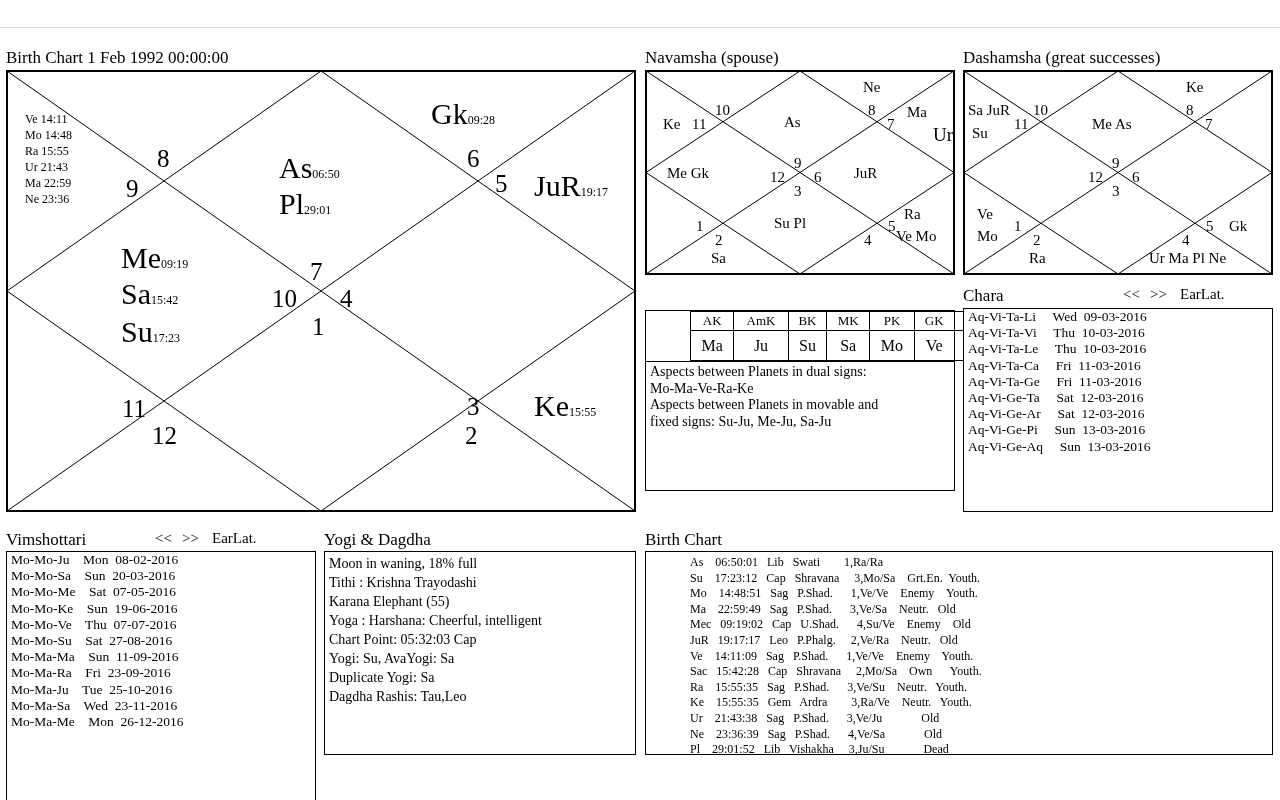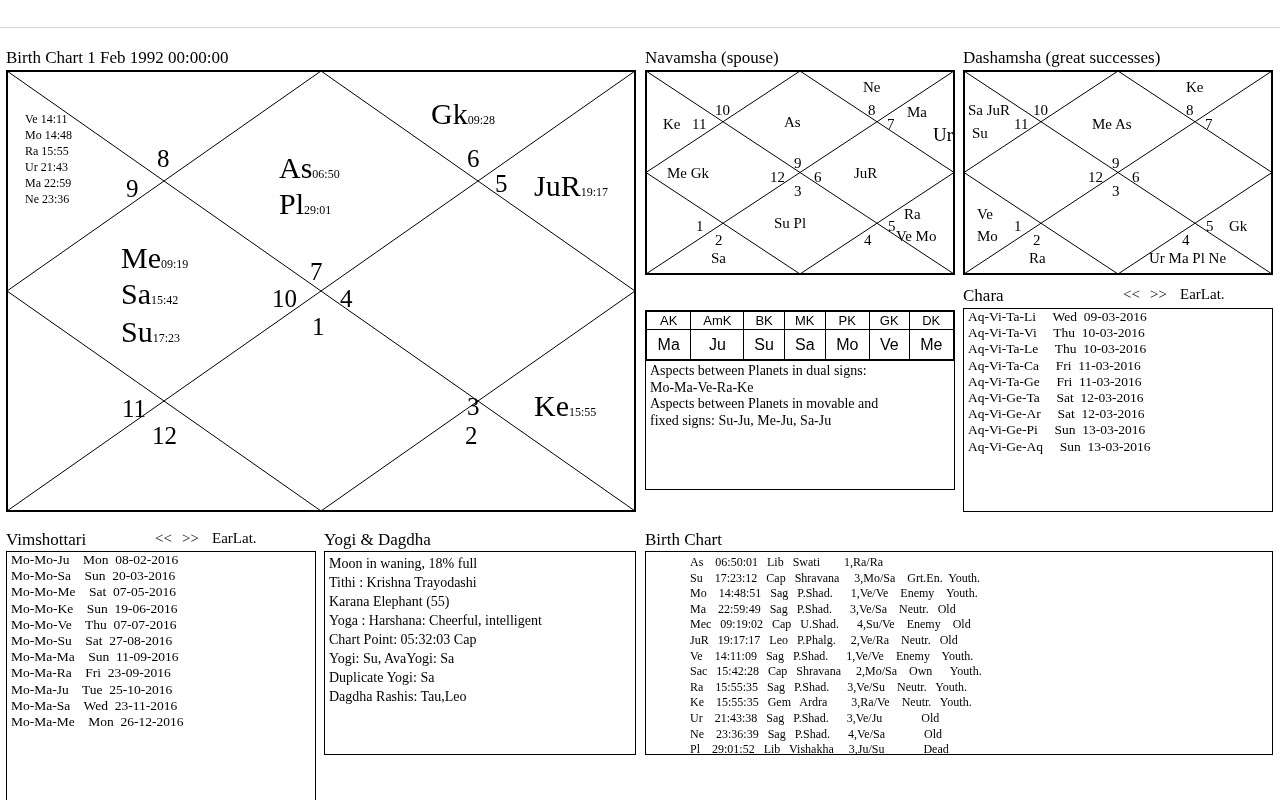--- a/index.html
+++ b/index.html
@@ -17,21 +17,21 @@
 
   .panel { position: absolute; border: 1px solid #000; background:#fff; }
   .title { position:absolute; font-size: 17px; font-family:"Liberation Serif", serif; white-space: nowrap; }
 
   
   .chart { position:absolute; border:1px solid #000; background:#fff; }
   .chart svg { position:absolute; left:0; top:0; }
   .lbl { position:absolute; white-space:nowrap; font-family:"Liberation Serif", serif; line-height:1; }
 
   
-  table.grid { border-collapse: collapse; width:100%; font-size:13px; font-family:Liberation Sans, sans-serif; }
+  table.grid { border-collapse: collapse; width:100%; font-size:13px; font-family:Liberation Serif, serif;margin-left:44px; }
   table.grid td, table.grid th { border:1px solid #000; padding:1px 4px; text-align:center; font-weight:normal; }
 
   .listbox { position:absolute; border:1px solid #000; background:#fff; overflow:hidden; }
   .listrow { font-size:13.5px; white-space:pre; font-family:"Liberation Serif", serif; line-height:16.2px; padding-left:4px; }
 
   .mono-row { font-size:12px; font-family:"Liberation Serif", serif; white-space:pre; line-height:15.6px; }
 
   .ptxt { font-size:14px; font-family:"Liberation Serif", serif; line-height:16.5px; padding:0 4px; white-space:nowrap;}
   .sub { font-size: 11px; }
 </style>

